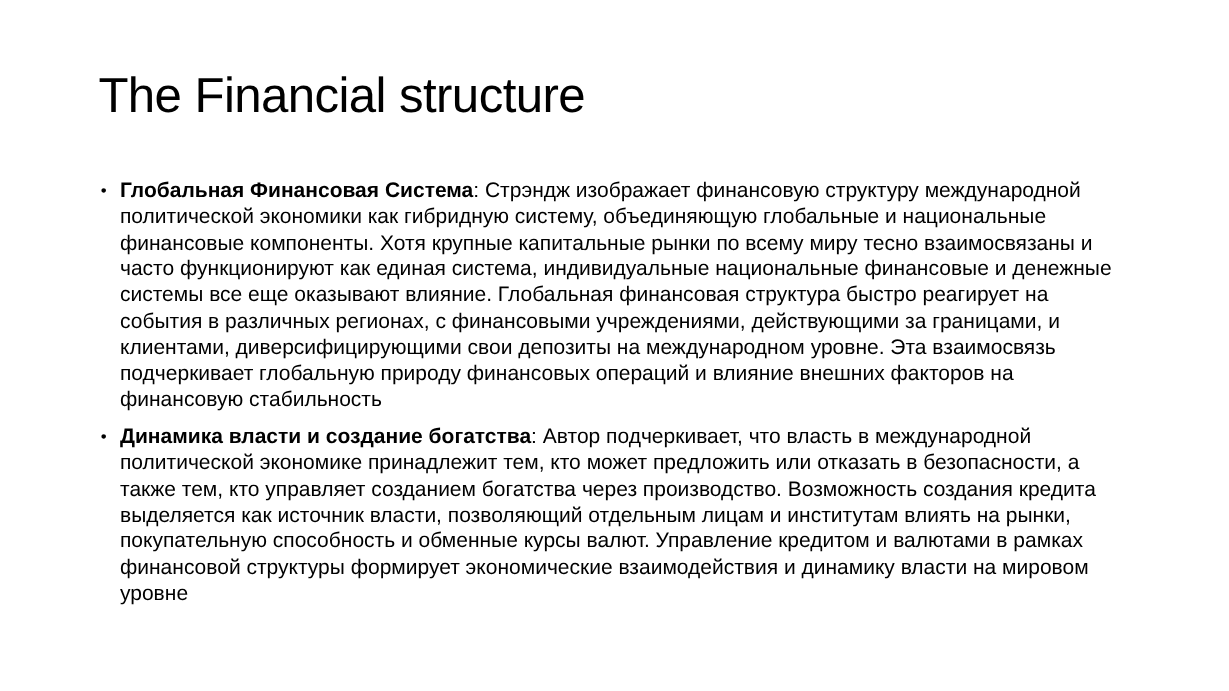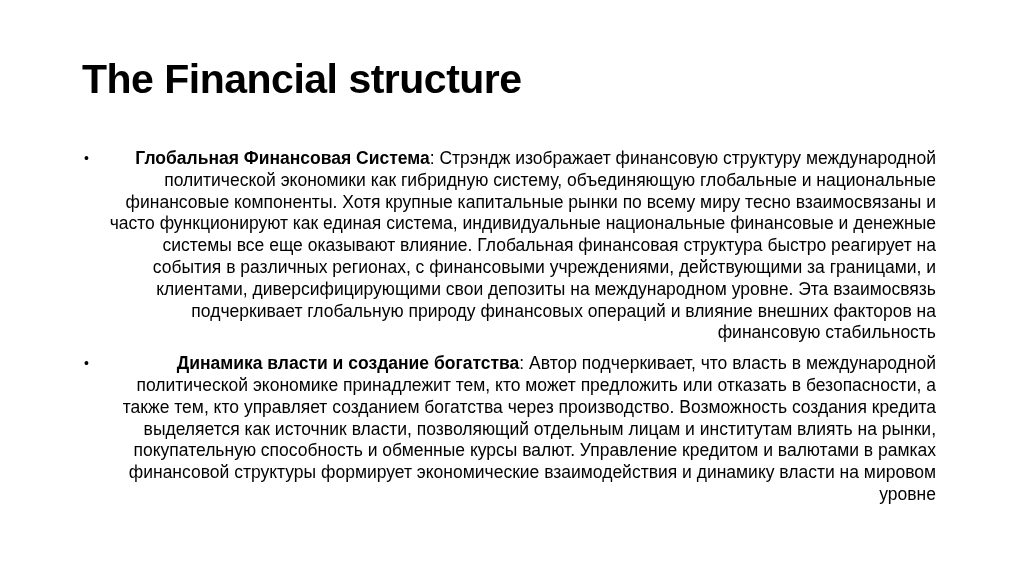--- a/index.html
+++ b/index.html
@@ -14,21 +14,21 @@
     background: #ffffff;
     overflow: hidden;
     font-family: "Liberation Sans", sans-serif;
     color: #000000;
   }
   .slide-title {
     position: absolute;
     left: 82px;
     top: 56px;
     font-size: 41px;
-    font-weight: 700;
+    font-weight: 400;
     letter-spacing: -0.5px;
     color: #000000;
     white-space: nowrap;
   }
   .content {
     position: absolute;
     left: 84px;
     top: 148px;
     width: 852px;
   }
@@ -42,21 +42,20 @@
   }
   .bullet-marker {
     flex: 0 0 16px;
     width: 16px;
     font-size: 14px;
     line-height: 21.8px;
     color: #000000;
   }
   .bullet-text {
     flex: 1 1 auto;
-    text-align: right;
   }
   .bullet-head {
     font-weight: bold;
   }
 </style>
 </head>
 <body>
 
 <div class="slide">
 

